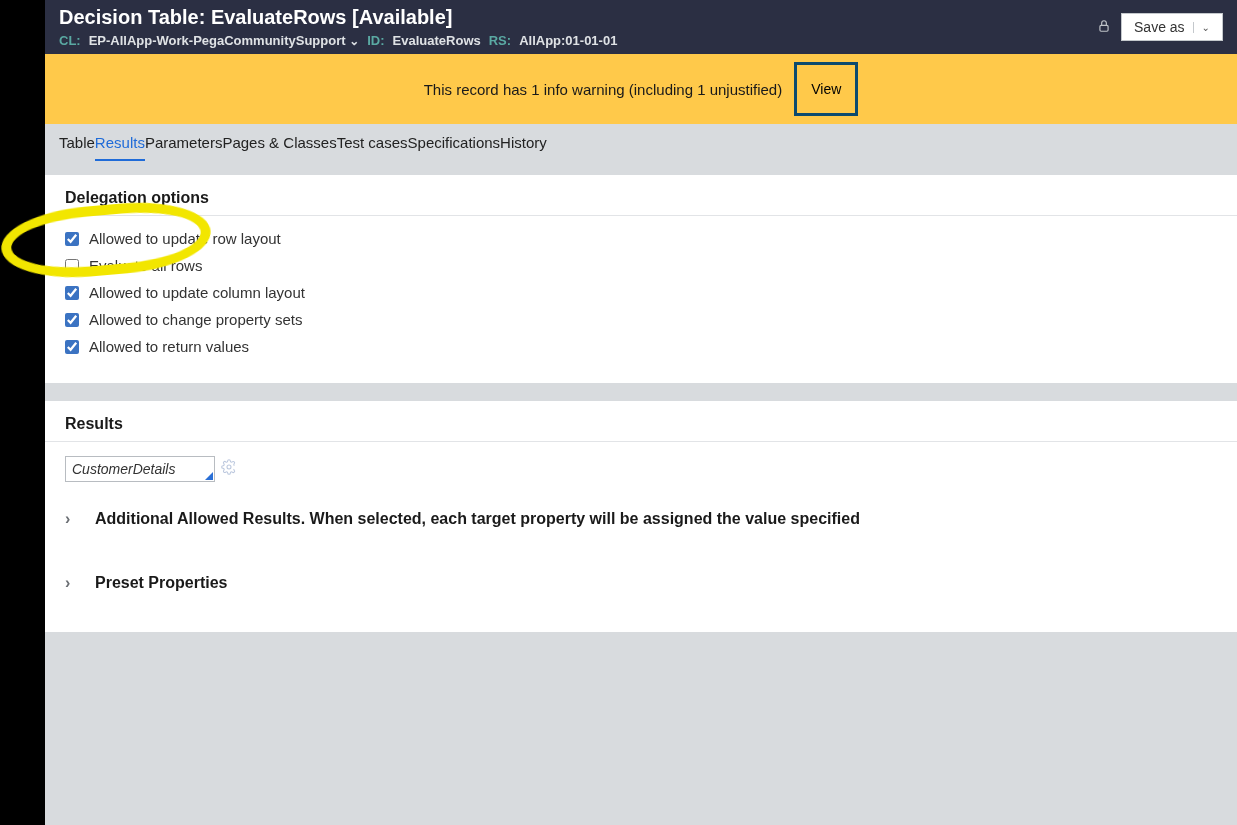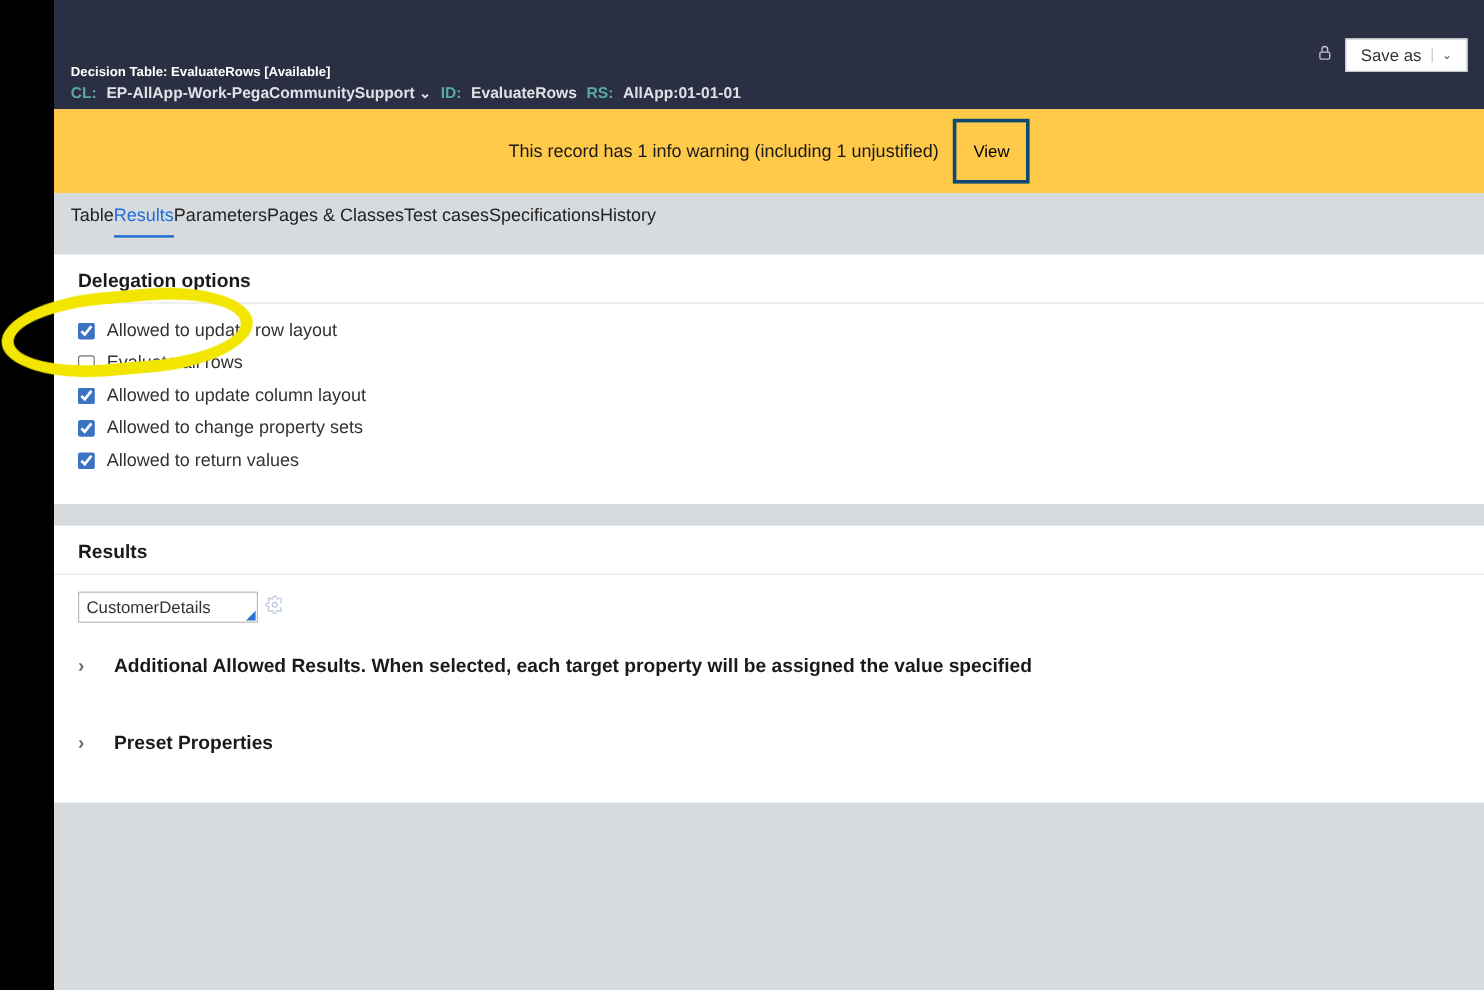--- a/index.html
+++ b/index.html
@@ -28,23 +28,22 @@
   padding: 6px 14px 6px 14px;
 }
 .header-top {
   display: flex;
   align-items: center;
   justify-content: space-between;
 }
 .header-title-wrap { flex: 1; }
 .header-title {
   font-weight: 700;
-  font-size: 11px;
+  font-size: 20px;
   color: #fff;
-  margin-top: 48px;
 }
 .header-meta {
   margin-top: 4px;
   font-size: 13px;
   display: flex;
   align-items: center;
   gap: 8px;
 }
 .meta-label { color: #5f9ea0; color:#6fb5b0; font-weight:600; }
 .meta-label-cl { color:#5aa9a3; }
@@ -167,20 +166,21 @@
 }
 .results-input-wrap { display:flex; align-items:center; gap:6px; }
 .results-input {
   border:1px solid #b8bcc1;
   padding:4px 6px;
   font-size:14px;
   width:150px;
   color:#333;
   background:#fff;
   position:relative;
+  font-style:italic;
 }
 .results-input::after{
   content:"";
   position:absolute;
   right:1px; bottom:1px;
   width:0;height:0;
   border-left:8px solid transparent;
   border-bottom:8px solid #2a6fd6;
 }
 .gear-icon {

